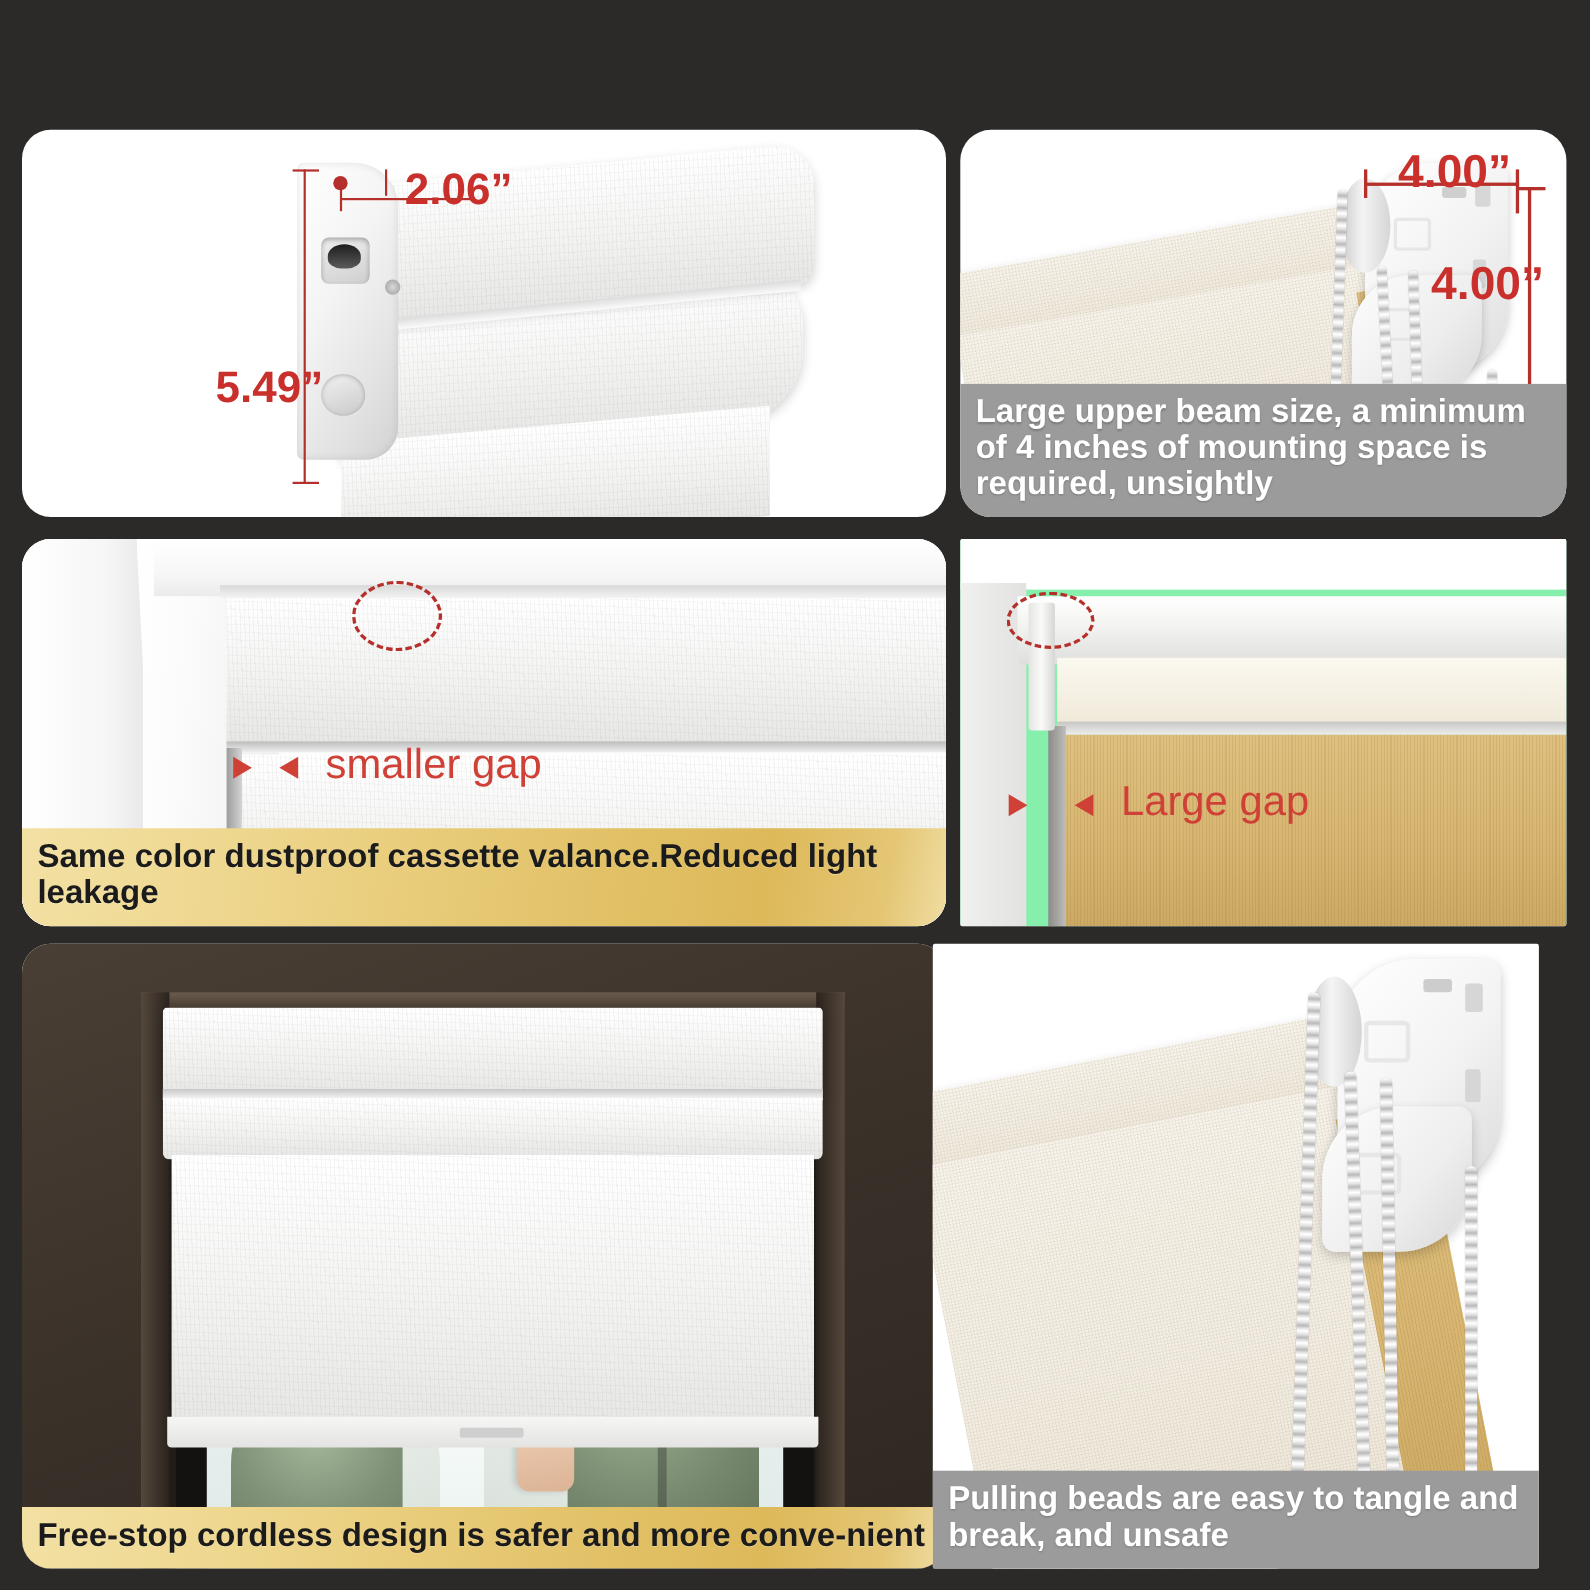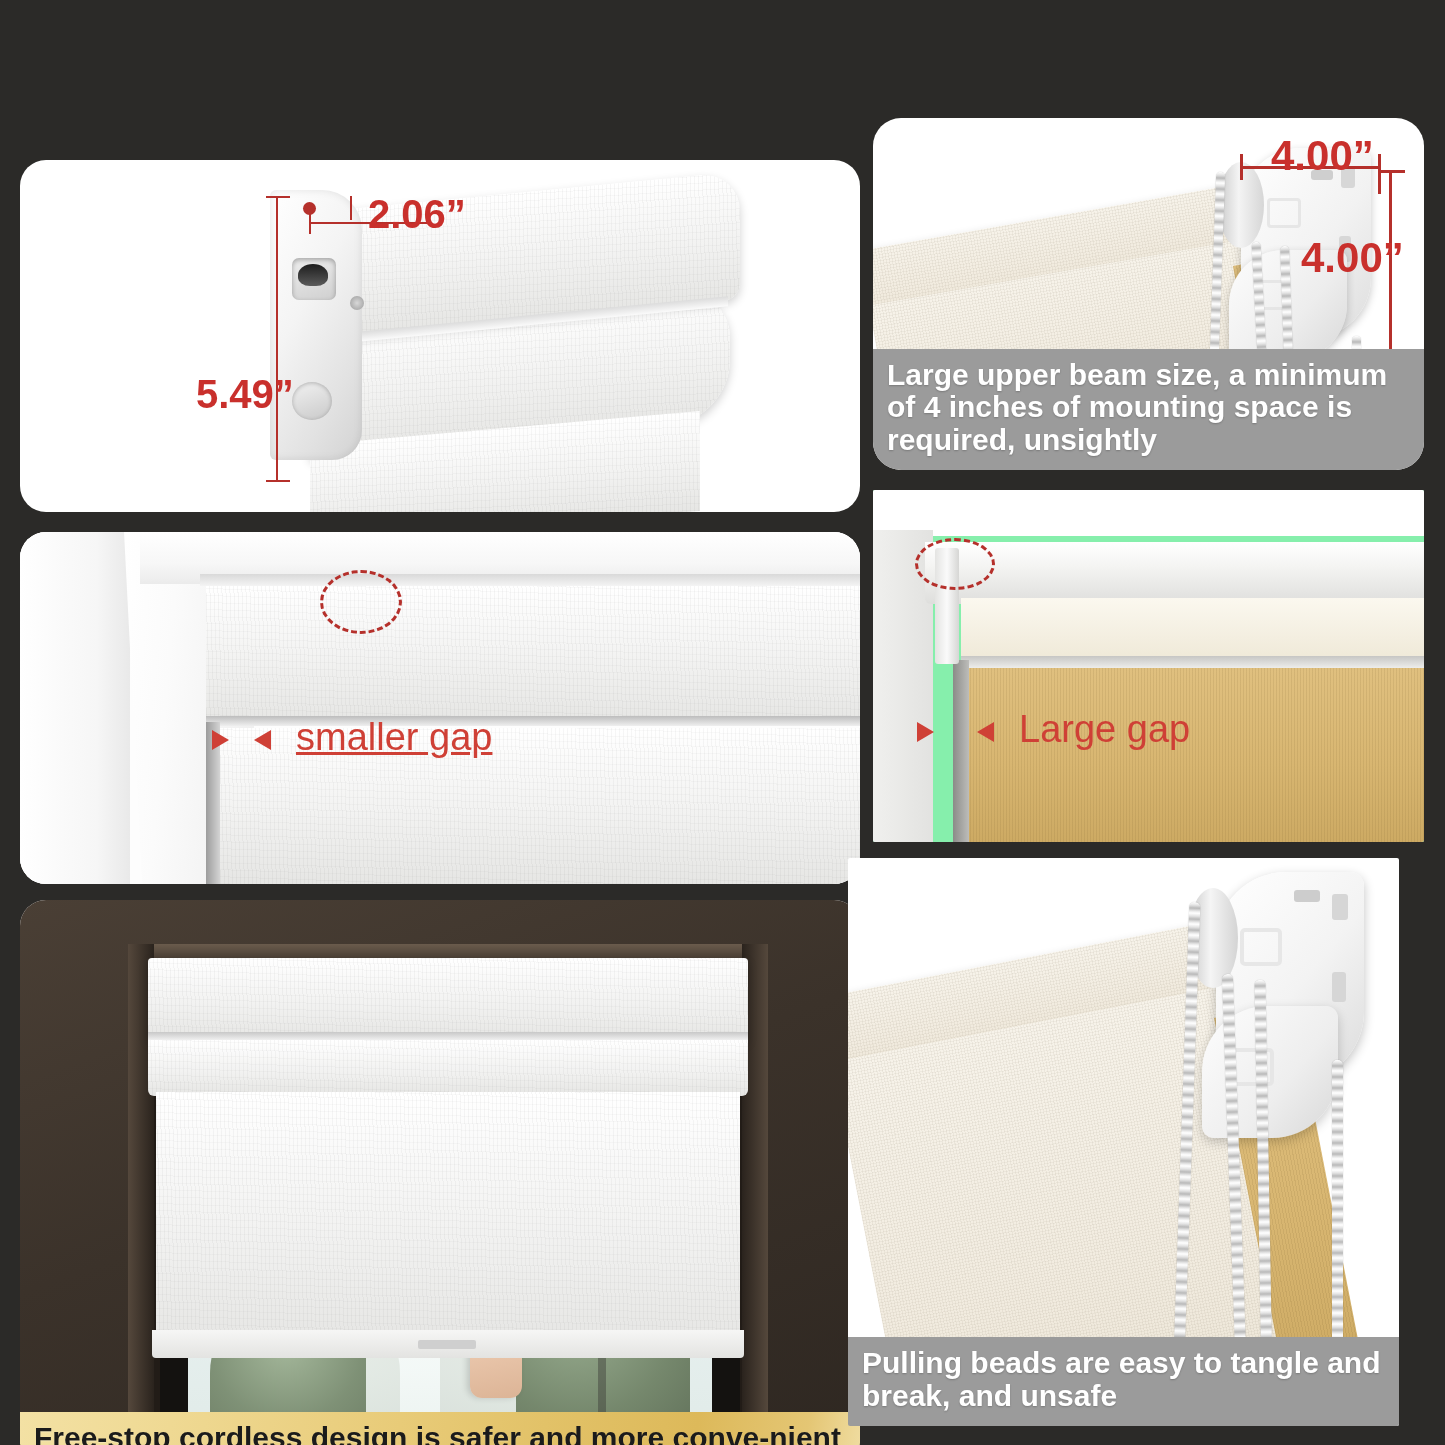--- a/index.html
+++ b/index.html
@@ -41,21 +41,21 @@
     text-shadow: 0 0 0 rgba(0,0,0,0);
     white-space: nowrap;
   }
 
   
   .panel {
     position: absolute;
     overflow: hidden;
     background: #ffffff;
   }
-  .panel.left  { border-radius: 26px; margin-top: 42px; }
+  .panel.left  { border-radius: 26px; }
   .panel.right { border-radius: 2px; }
 
   .photo {
     position: absolute;
     left: 0; top: 0; right: 0; bottom: 0;
     overflow: hidden;
   }
 
   
   .caption {
@@ -264,23 +264,26 @@
            background:linear-gradient(180deg,#bdbdbd,#efefef);"></div>
 
       <div class="fabric-white" style="position:absolute;left:196px;top:196px;width:644px;height:156px;"></div>
       <div style="position:absolute;left:186px;top:190px;width:14px;height:162px;
            background:linear-gradient(90deg,#9c9c9c,#d4d4d4);"></div>
 
       <div class="dashed-ellipse" style="left:300px;top:38px;width:82px;height:64px;"></div>
 
       <div class="arrow-r" style="left:192px;top:198px;"></div>
       <div class="arrow-l" style="left:234px;top:198px;"></div>
-      <span class="gap-label" style="left:276px;top:184px;font-size:38px;text-decoration:underline;">smaller gap</span>
-    </div>
-
+      <span class="gap-label" style="left:276px;top:184px;font-size:38px;">smaller gap</span>
+    </div>
+
+    <div class="caption gold">
+      <span>Same color dustproof cassette valance.Reduced light leakage</span>
+    </div>
   </div>
 
   <div class="panel right" style="left:873px; top:490px; width:551px; height:352px;">
 
     <div class="photo" style="background:#86efac;text-align:right;">
       <div style="position:absolute;left:0;top:0;width:551px;height:46px;background:#ffffff;"></div>
       <div style="position:absolute;left:0;top:40px;width:60px;height:312px;
            background:linear-gradient(90deg,#f0f0ee,#e2e2e0);"></div>
 
       <div style="position:absolute;left:52px;top:52px;width:499px;height:62px;

